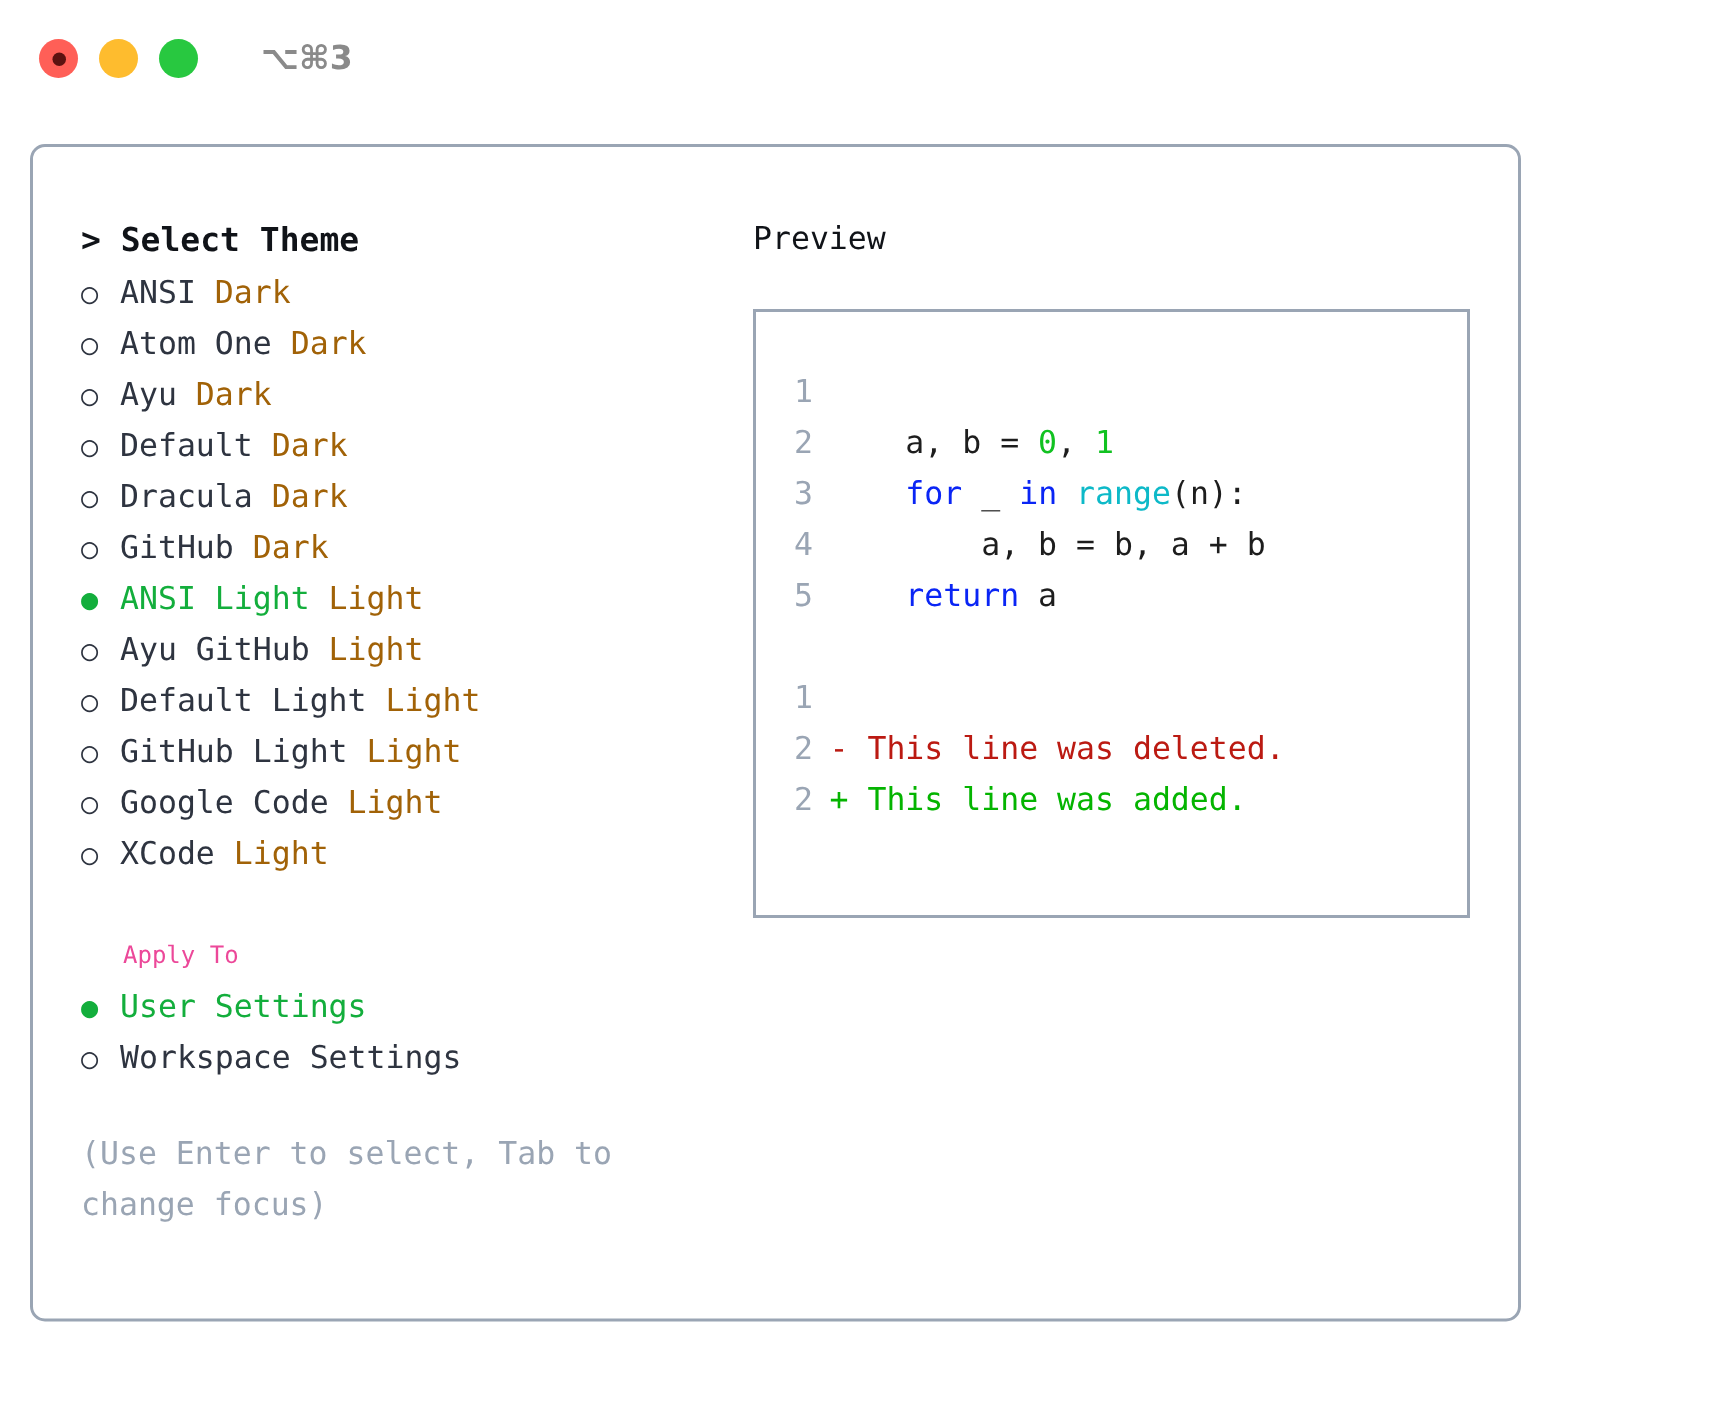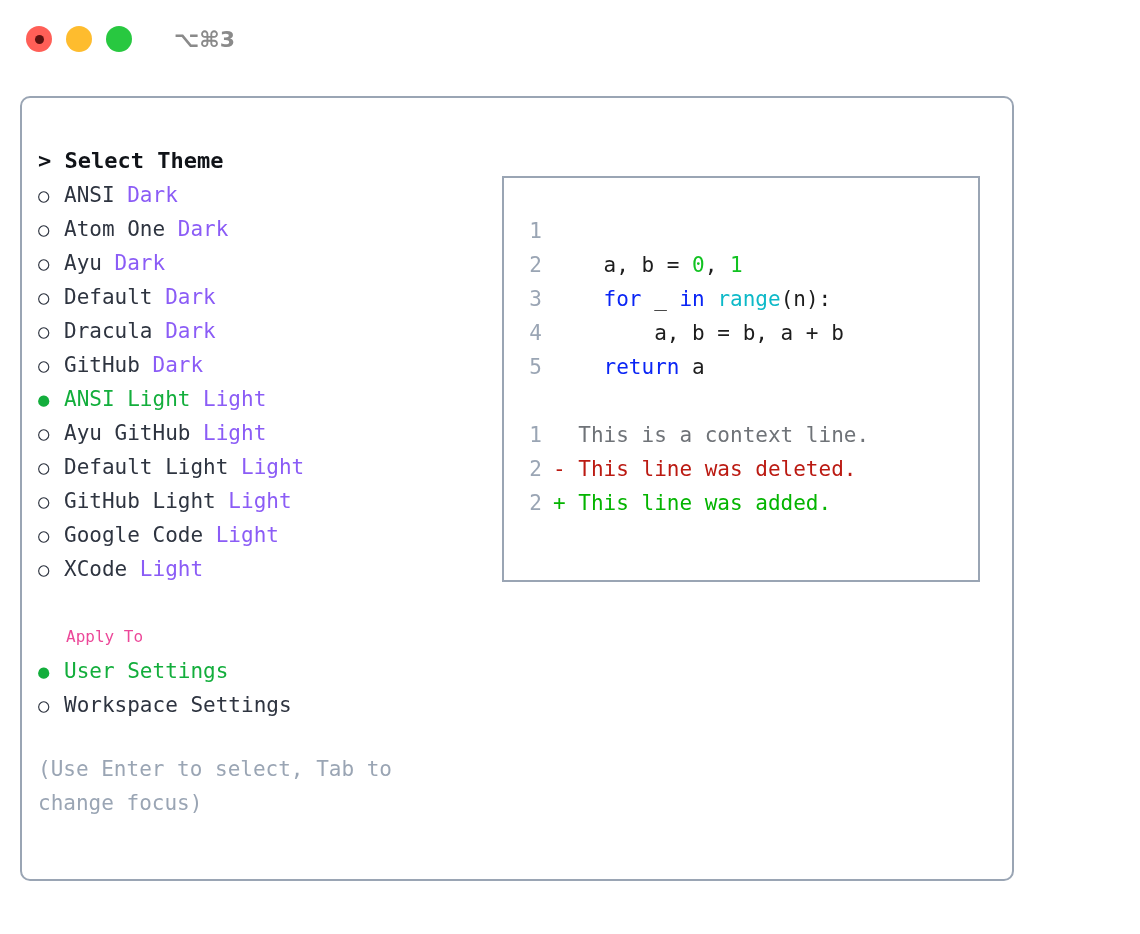--- a/index.html
+++ b/index.html
@@ -63,21 +63,21 @@
   }
 
   .card-inner {
     position: relative;
     width: 100%; height: 100%;
   }
 
   
   .left-col {
     position: absolute;
-    left: 16px; top: 46px;
+    left: 32px; top: 46px;
     width: 460px;
   }
 
   .prompt-header {
     font-size: 22px;
     font-weight: bold;
     color: #101318;
     line-height: 34px;
     white-space: pre;
   }
@@ -95,21 +95,21 @@
   .marker {
     width: 26px;
     flex: 0 0 26px;
     color: #2e3440;
     font-size: 19px;
     display: inline-block;
   }
   .row.selected .marker { color: #13ae3c; }
   .row-name  { color: #2e3440; text-align: right; }
   .row.selected .row-name { color: #13ae3c; }
-  .row-kind  { color: #8b5cf6; }
+  .row-kind  { color: #a16207; }
 
   .section-head {
     font-size: 16px;
     color: #ec4899;
     line-height: 34px;
     height: 34px;
     padding-left: 28px;
     white-space: pre;
   }
   .spacer-34 { height: 34px; }
@@ -219,32 +219,33 @@
             <div class="row selected"><span class="marker">●</span><span class="row-name">User Settings</span></div>
             <div class="row"><span class="marker">○</span><span class="row-name">Workspace Settings</span></div>
           </div>
 
         <div class="spacer-30"></div>
 
         <div class="hint">(Use Enter to select, Tab to change focus)</div>
       </div>
 
       <div class="right-col">
+        <div class="preview-title">Preview</div>
 
         <div class="preview-box">
           <div id="code-block">
               <div class="code-line"><span class="lineno">1</span></div>
               <div class="code-line"><span class="lineno">2</span><span class="code-txt"><span class="tok-id">    a, b = </span><span class="tok-num">0</span><span class="tok-id">, </span><span class="tok-num">1</span></span></div>
               <div class="code-line"><span class="lineno">3</span><span class="code-txt"><span class="tok-id">    </span><span class="tok-kw">for</span><span class="tok-id"> _ </span><span class="tok-kw">in</span><span class="tok-id"> </span><span class="tok-fn">range</span><span class="tok-id">(n):</span></span></div>
               <div class="code-line"><span class="lineno">4</span><span class="code-txt"><span class="tok-id">        a, b = b, a + b</span></span></div>
               <div class="code-line"><span class="lineno">5</span><span class="code-txt"><span class="tok-id">    </span><span class="tok-kw">return</span><span class="tok-id"> a</span></span></div>
             </div>
           <div class="blankline"></div>
           <div id="diff-block">
-              <div class="code-line"><span class="lineno">1</span><span class="diff-ctx">  This is a context line.</span></div>
+              <div class="code-line"><span class="lineno">1</span></div>
               <div class="code-line"><span class="lineno">2</span><span class="diff-del">- This line was deleted.</span></div>
               <div class="code-line"><span class="lineno">2</span><span class="diff-add">+ This line was added.</span></div>
             </div>
         </div>
       </div>
 
     </div>
   </div>
 </div>
 

